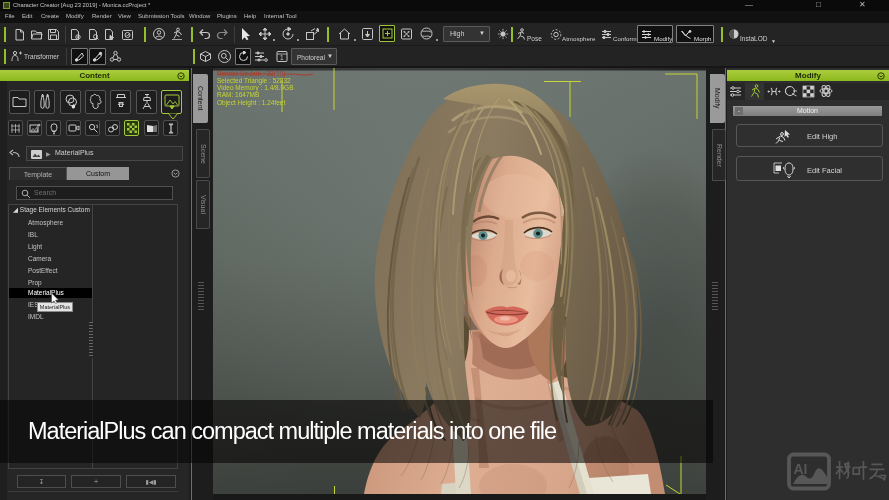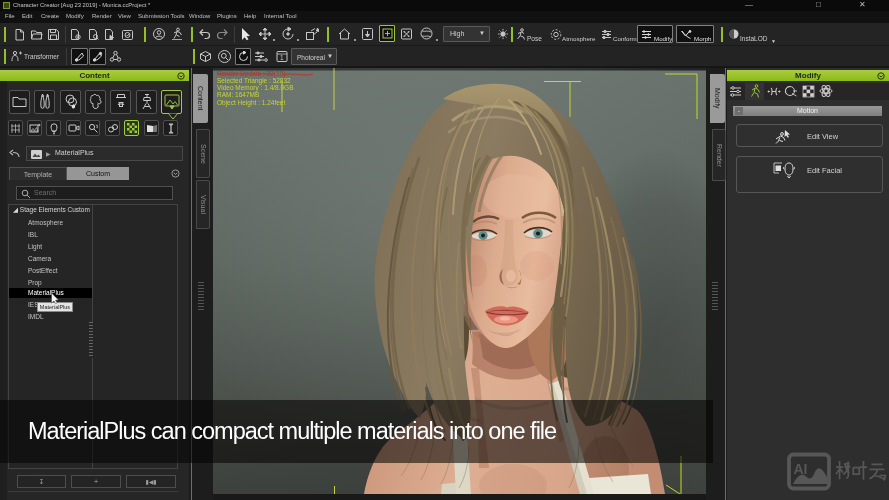--- a/index.html
+++ b/index.html
@@ -662,23 +662,23 @@
       <ellipse cx="7" cy="7" rx="6" ry="2.6" transform="rotate(-60 7 7)"></ellipse>
     </svg>
     <div class="abs" style="left:6px;top:38px;width:149px;height:10px;background:linear-gradient(#9a9a9a,#7e7e7e);font-size:7px;color:#f2f2f2;text-align:center;line-height:10px;">Motion</div>
     <div class="abs" style="left:8px;top:39px;width:8px;height:8px;background:#6e6e6e;color:#ddd;font-size:7px;line-height:7px;text-align:center;">-</div>
     <div class="abs" style="left:9px;top:56px;width:147px;height:23px;background:#2f2f2f;border:1px solid #565656;border-radius:3px;">
       <svg style="position:absolute;left:36px;top:3px;" width="20" height="17" viewBox="0 0 20 17" stroke="#e0e0e0" fill="none">
         <circle cx="9" cy="6" r="1.4"></circle>
         <path d="M3 11l4.5-3 3 1.5 1.5 3M6.8 9.5L5.5 13l-2.5 2.5M6.5 12.5l3.5 1"></path>
         <path d="M12 2l5 4.5-2.5.2 1.5 2.3-1.3.8-1.5-2.4-1.7 1.6z" fill="#e0e0e0" stroke="none"></path>
       </svg>
-      <span style="position:absolute;left:70px;top:7px;font-size:7.5px;color:#d2d2d2;">Edit View</span>
+      <span style="position:absolute;left:70px;top:7px;font-size:7.5px;color:#d2d2d2;">Edit High</span>
     </div>
-    <div class="abs" style="left:9px;top:88px;width:147px;height:37px;background:#2f2f2f;border:1px solid #565656;border-radius:3px;">
+    <div class="abs" style="left:9px;top:88px;width:147px;height:25px;background:#2f2f2f;border:1px solid #565656;border-radius:3px;">
       <svg style="position:absolute;left:36px;top:4px;" width="22" height="18" viewBox="0 0 22 18" stroke="#e0e0e0" fill="none">
         <path d="M1 2h8M1 2v10M1 12h5" stroke-width="0.8"></path>
         <rect x="3" y="5" width="4.5" height="4.5" fill="#e0e0e0"></rect>
         <path d="M12 8c0-4 1.5-6 4-6s4 2 4 6c0 3.5-1.5 6-4 6s-4-2.5-4-6z"></path>
         <path d="M11 6c-.8.2-.8 2 .3 2.2M21 6c.8.2.8 2-.3 2.2M14.5 15l1.5 2 1.5-2"></path>
       </svg>
       <span style="position:absolute;left:70px;top:9px;font-size:7.5px;color:#d2d2d2;">Edit Facial</span>
     </div>
   </div>
   <div id="vpbottom"></div>

